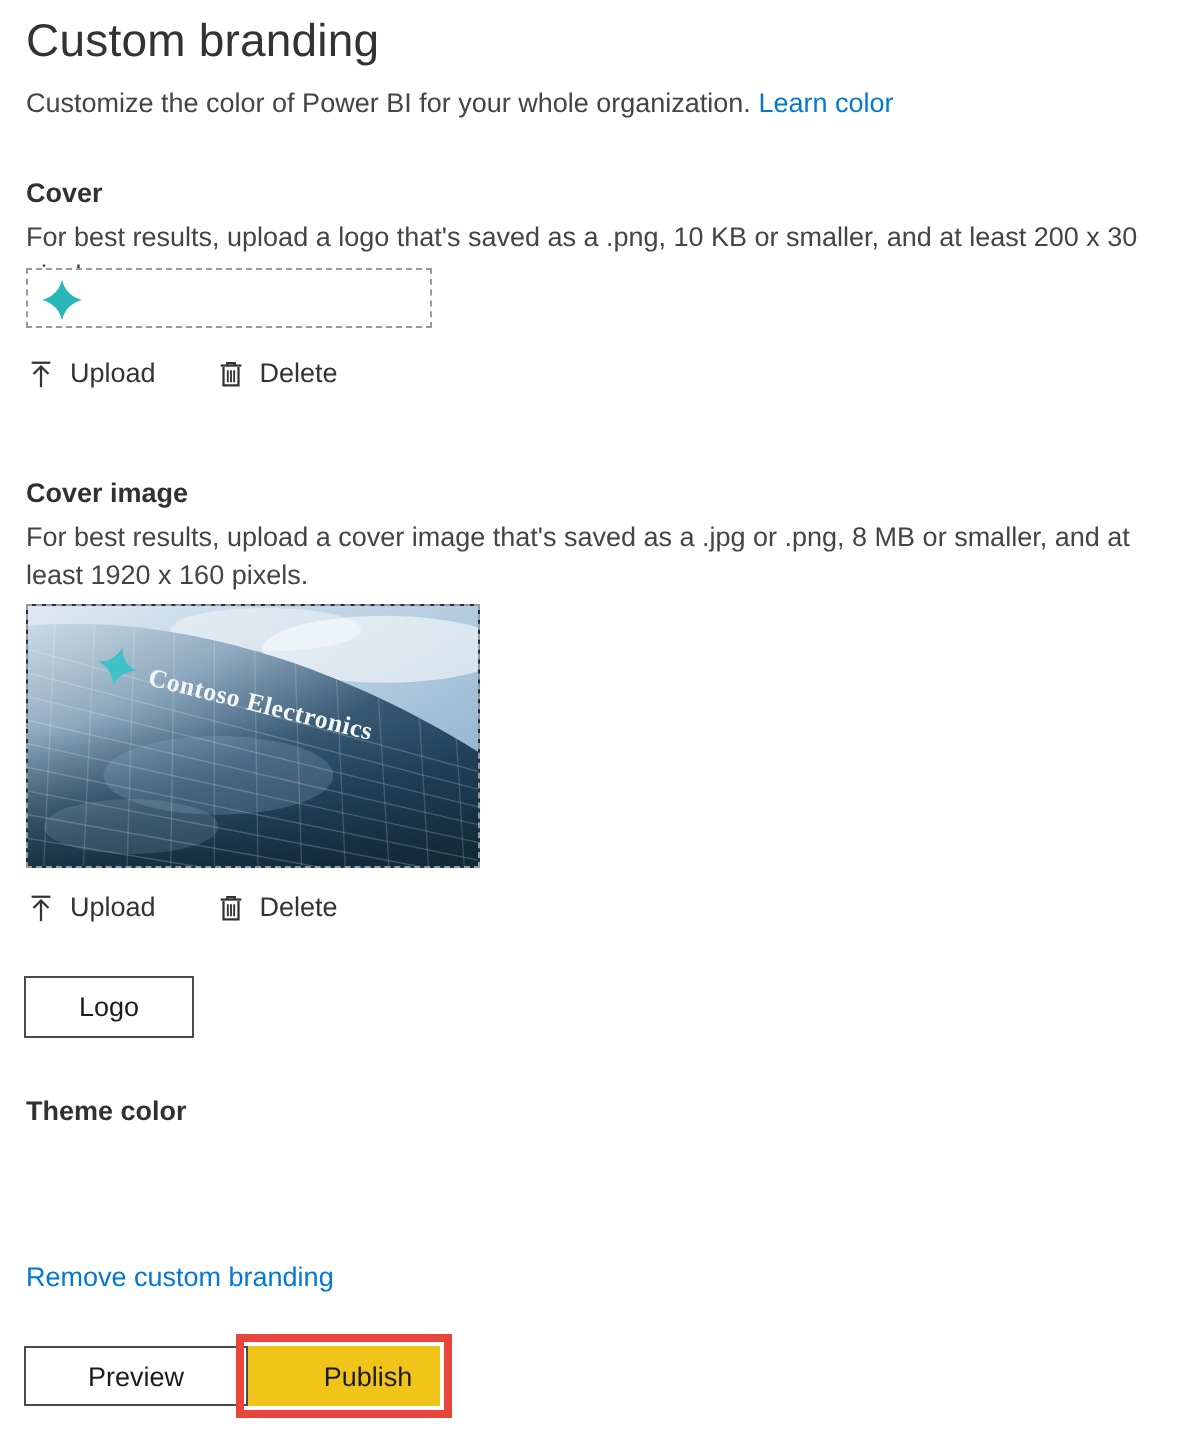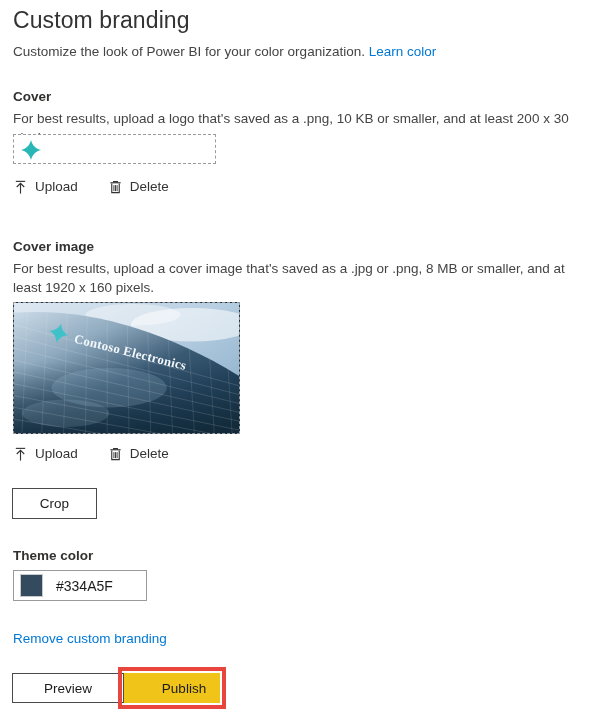--- a/index.html
+++ b/index.html
@@ -217,21 +217,21 @@
   }
 </style>
 </head>
 <body>
 
 <div class="page">
 
   <div class="page-title">Custom branding</div>
 
   <div class="subtitle">
-    <span>Customize the look of Power BI for your color organization.</span>
+    <span>Customize the color of Power BI for your whole organization.</span>
     <span class="link">Learn color</span>
   </div>
 
   <div class="section-label" id="logo-label">Cover</div>
   <div class="section-desc" id="logo-desc">For best results, upload a logo that's saved as a .png, 10 KB or smaller, and at least 200 x 30 pixels.</div>
 
   <div class="dashed-box">
     <span class="logo-mark">
       <svg viewBox="0 0 24 24" width="22" height="22" aria-hidden="true">
         <path d="M12 1 C13.2 6.6 17.4 10.8 23 12 C17.4 13.2 13.2 17.4 12 23 C10.8 17.4 6.6 13.2 1 12 C6.6 10.8 10.8 6.6 12 1 Z" fill="#29B6B6"></path>
@@ -353,28 +353,24 @@
           <path d="M4 4.2 V14 H12 V4.2" fill="none" stroke="#333" stroke-width="1.2"></path>
           <line x1="6.3" y1="6" x2="6.3" y2="12.4" stroke="#333" stroke-width="1"></line>
           <line x1="8" y1="6" x2="8" y2="12.4" stroke="#333" stroke-width="1"></line>
           <line x1="9.7" y1="6" x2="9.7" y2="12.4" stroke="#333" stroke-width="1"></line>
         </svg>
       </span>
       <span>Delete</span>
     </span>
   </div>
 
-  <button class="btn" id="crop-button">Crop</button>
+  <button class="btn" id="crop-button">Logo</button>
 
   <div class="section-label" id="theme-label">Theme color</div>
 
-  <div class="color-field">
-    <span class="color-swatch" style="background: rgb(51, 74, 95);"></span>
-    <span class="color-value">#334A5F</span>
-  </div>
 
   <div id="remove-branding-link">Remove custom branding</div>
 
   <button class="btn" id="preview-button">Preview</button>
   <button class="btn" id="publish-button" style="background: rgb(240, 196, 25); border-color: rgb(240, 196, 25); padding-left: 24px;">Publish</button>
   <div class="highlight-ring" style="border-color: rgb(232, 69, 60);"></div>
 
 </div>
 
 </body></html>

